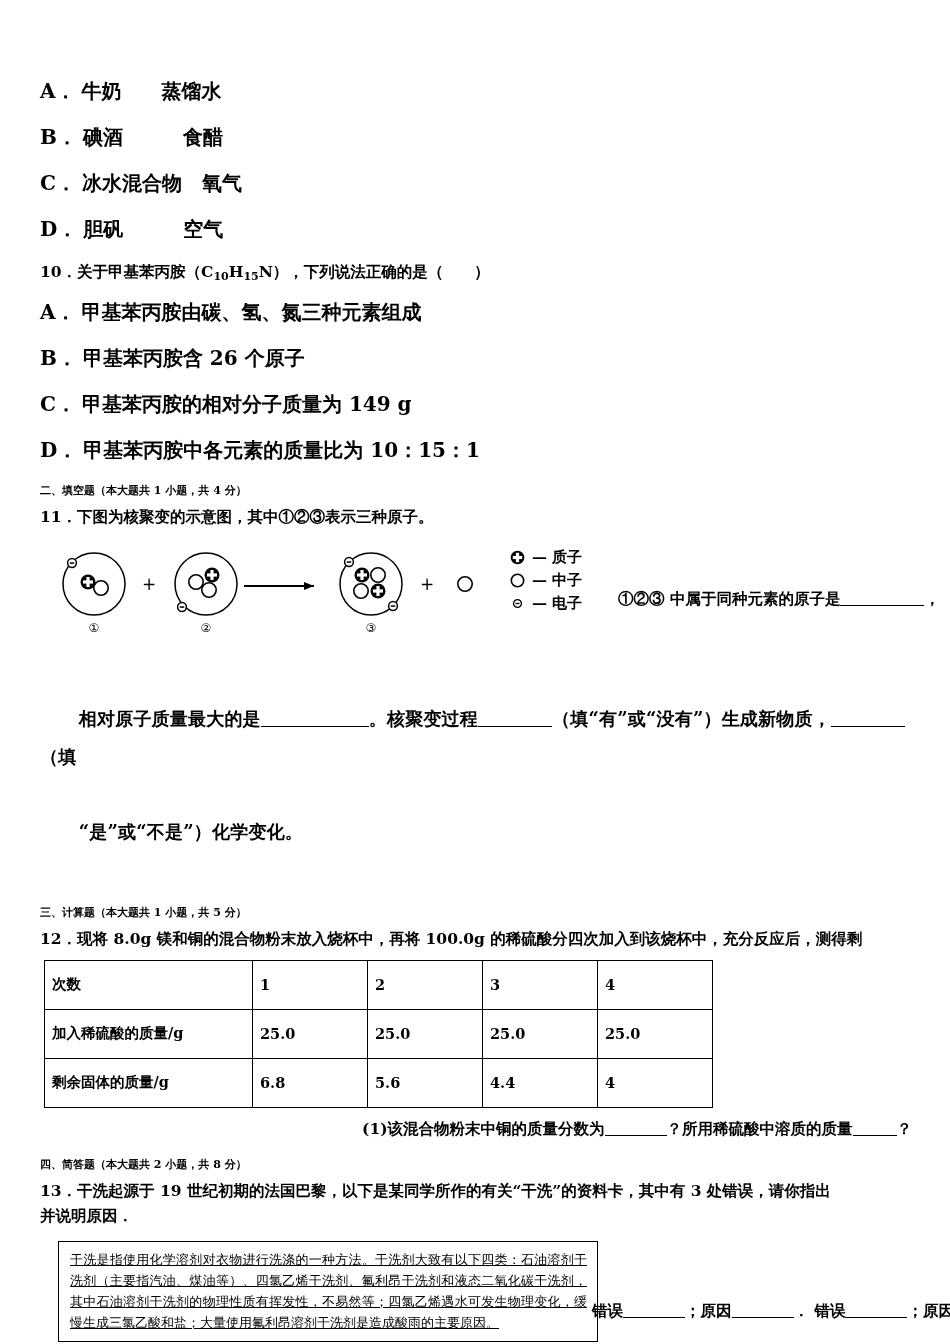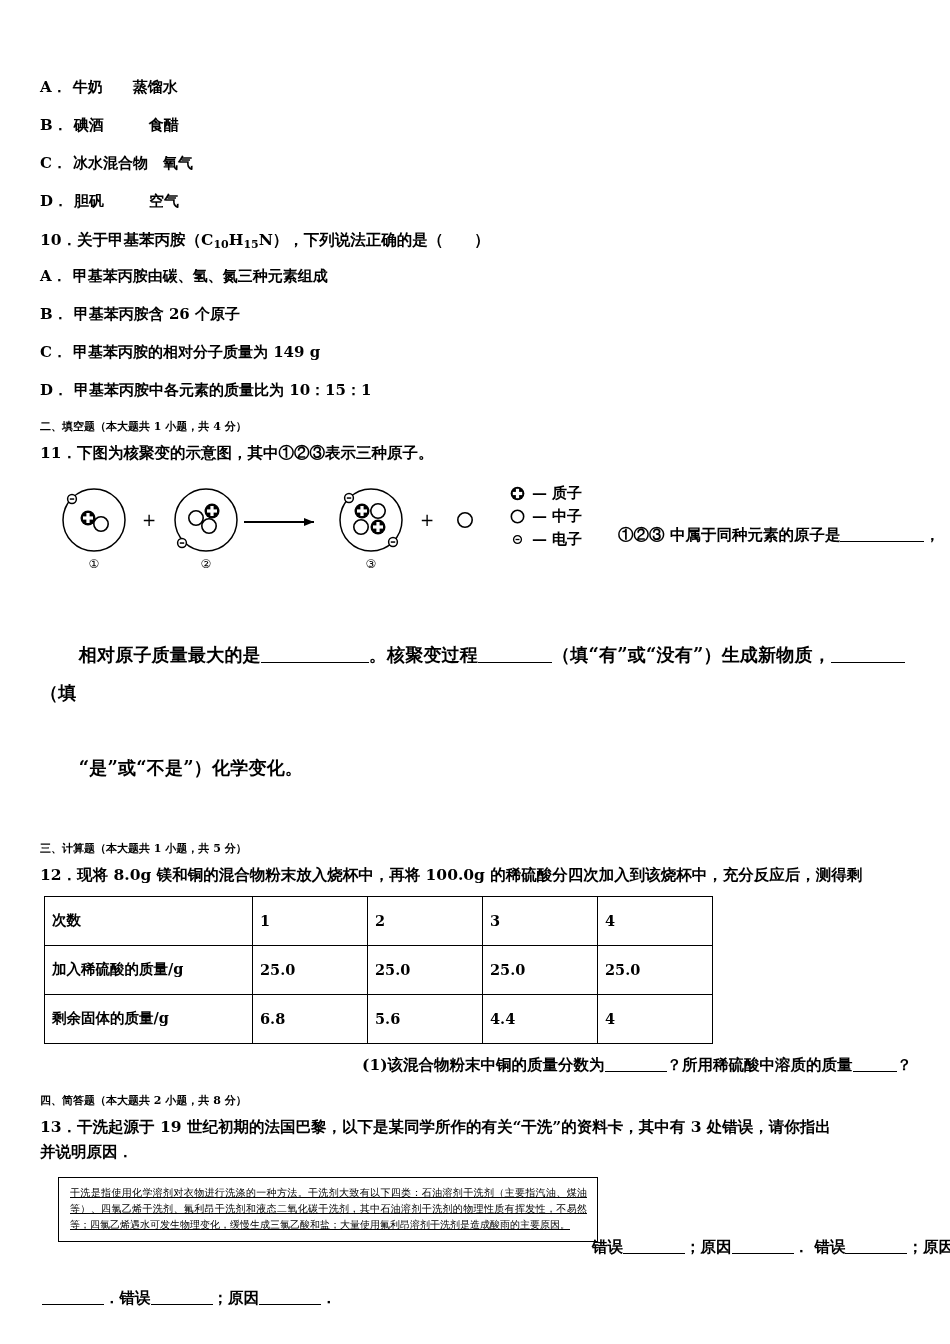--- a/index.html
+++ b/index.html
@@ -28,21 +28,21 @@
   
   .line {
     font-size: 18px;
     font-weight: bold;
     line-height: 1.25;
     margin: 0 0 14.5px 0;
     white-space: pre-wrap;
     letter-spacing: 0.2px;
   }
   .opt {
-    font-size: 15px;
+    font-size: 20px;
     font-weight: bold;
     margin: 0 0 19px 0;
     white-space: pre;
   }
   .opt .lbl { margin-right: 6px; }
   .q {
     font-size: 15.5px;
     font-weight: bold;
     margin: 0 0 16px 0;
   }
@@ -102,21 +102,21 @@
 
   
   .card {
     position: relative;
     border: 1.6px solid #000;
     width: 540px;
     margin: 14px 0 0 18px;
     padding: 7px 10px 8px 11px;
     box-sizing: border-box;
     font-family: "DejaVu Sans", "Liberation Sans", sans-serif;
-    font-size: 10px;
+    font-size: 13px;
     line-height: 1.62;
     font-weight: normal;
     text-align: justify;
   }
   .card-underline { text-decoration: underline; text-decoration-thickness: 1px; }
   .card-side {
     position: absolute;
     left: 552px;
     top: 60px;
     font-size: 15.5px;

